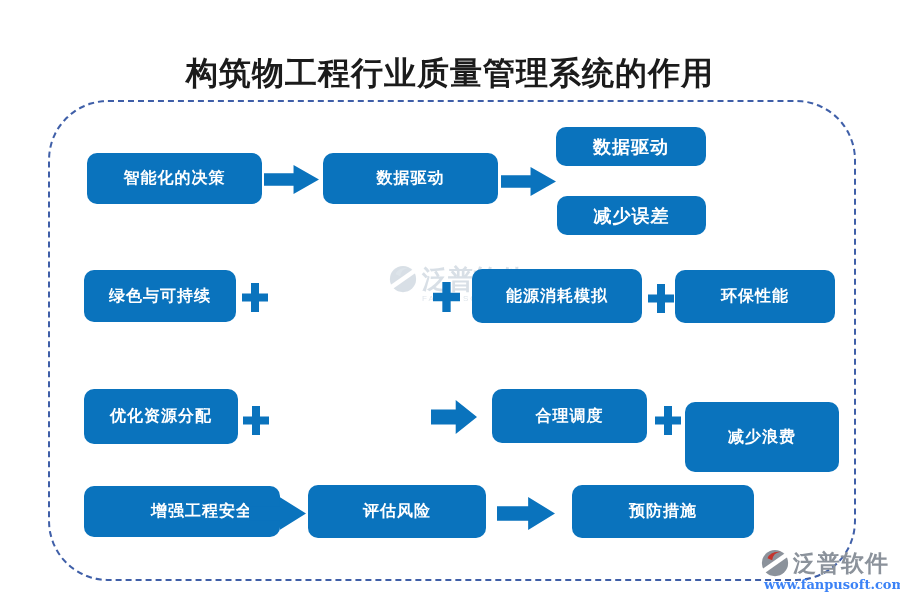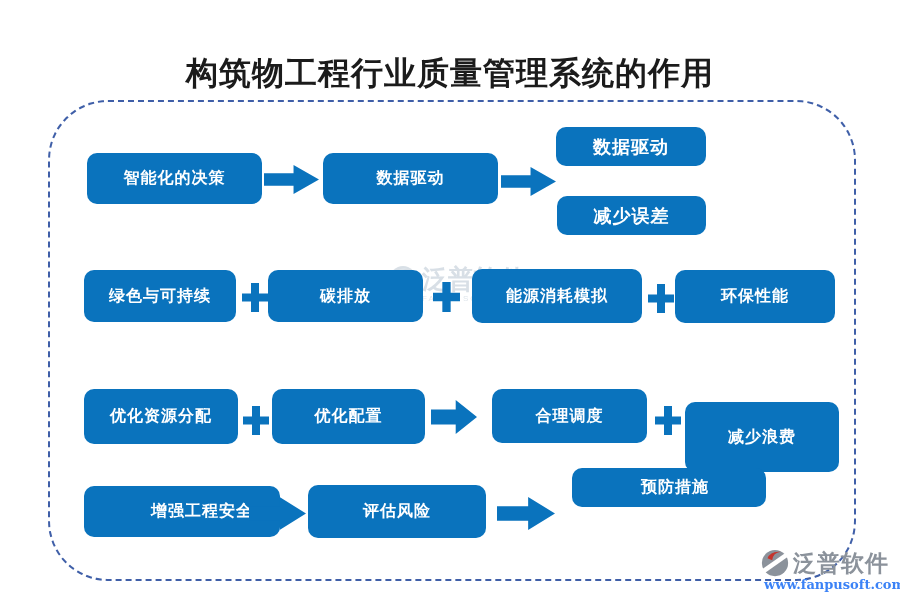--- a/index.html
+++ b/index.html
@@ -85,41 +85,39 @@
   </div>
   <div class="box small" style="left:556px;top:127px;width:150px;height:39px;">数据驱动</div>
   <div class="box small" style="left:557px;top:196px;width:149px;height:39px;">减少误差</div>
 
   <div class="box" style="left:84px;top:270px;width:152px;height:52px;">绿色与可持续</div>
   <div class="conn" style="left:242px;top:283px;width:26px;height:29px;">
     <svg viewBox="0 0 26 29" preserveAspectRatio="none">
         <path d="M9 0 h8 v10.5 h9 v8 h-9 V29 h-8 V18.5 H0 v-8 h9 z" fill="#0a73bd"></path>
       </svg>
   </div>
-  <div class="box" style="left:268px;top:270px;width:155px;height:52px;">碳排放</div>
   <div class="conn" style="left:433px;top:282px;width:27px;height:30px;">
     <svg viewBox="0 0 26 29" preserveAspectRatio="none">
         <path d="M9 0 h8 v10.5 h9 v8 h-9 V29 h-8 V18.5 H0 v-8 h9 z" fill="#0a73bd"></path>
       </svg>
   </div>
   <div class="box" style="left:472px;top:269px;width:170px;height:54px;">能源消耗模拟</div>
   <div class="conn" style="left:648px;top:284px;width:26px;height:29px;">
     <svg viewBox="0 0 26 29" preserveAspectRatio="none">
         <path d="M9 0 h8 v10.5 h9 v8 h-9 V29 h-8 V18.5 H0 v-8 h9 z" fill="#0a73bd"></path>
       </svg>
   </div>
   <div class="box" style="left:675px;top:270px;width:160px;height:53px;">环保性能</div>
 
   <div class="box" style="left:84px;top:389px;width:154px;height:55px;">优化资源分配</div>
   <div class="conn" style="left:243px;top:406px;width:26px;height:29px;">
     <svg viewBox="0 0 26 29" preserveAspectRatio="none">
         <path d="M9 0 h8 v10.5 h9 v8 h-9 V29 h-8 V18.5 H0 v-8 h9 z" fill="#0a73bd"></path>
       </svg>
   </div>
-  <div class="box" style="left:272px;top:389px;width:153px;height:55px;">优化配置</div>
   <div class="conn" style="left:431px;top:400px;width:46px;height:34px;">
     <svg viewBox="0 0 54 32" preserveAspectRatio="none">
         <polygon points="0,9 29,9 29,0 54,16 29,32 29,23 0,23" fill="#0a73bd"></polygon>
       </svg>
   </div>
   <div class="box" style="left:492px;top:389px;width:155px;height:54px;">合理调度</div>
   <div class="conn" style="left:655px;top:406px;width:26px;height:29px;">
     <svg viewBox="0 0 26 29" preserveAspectRatio="none">
         <path d="M9 0 h8 v10.5 h9 v8 h-9 V29 h-8 V18.5 H0 v-8 h9 z" fill="#0a73bd"></path>
       </svg>
@@ -131,21 +129,21 @@
     <svg viewBox="0 0 54 32" preserveAspectRatio="none">
         <polygon points="0,9 29,9 29,0 54,16 29,32 29,23 0,23" fill="#0a73bd"></polygon>
       </svg>
   </div>
   <div class="box" style="left:308px;top:485px;width:178px;height:53px;">评估风险</div>
   <div class="conn" style="left:497px;top:497px;width:58px;height:33px;">
     <svg viewBox="0 0 54 32" preserveAspectRatio="none">
         <polygon points="0,9 29,9 29,0 54,16 29,32 29,23 0,23" fill="#0a73bd"></polygon>
       </svg>
   </div>
-  <div class="box" style="left:572px;top:468px;width:182px;height:39px;padding-left:12px;">预防措施</div>
+  <div class="box" style="left:572px;top:485px;width:182px;height:53px;">预防措施</div>
 
   <div class="footer">
     <div class="brand-row">
       <span style="width:30px;height:30px;">
         <svg viewBox="0 0 32 32" width="30" height="30">
           <circle cx="16" cy="16" r="14" fill="#8b929b"></circle>
           <rect x="-6" y="13.5" width="44" height="5" fill="#ffffff" transform="rotate(-35 16 16)"></rect>
           <path d="M8 11 q3 -8 14 -7 q-8 1 -9 9 z" fill="#c4342d"></path>
         </svg>
       </span>

